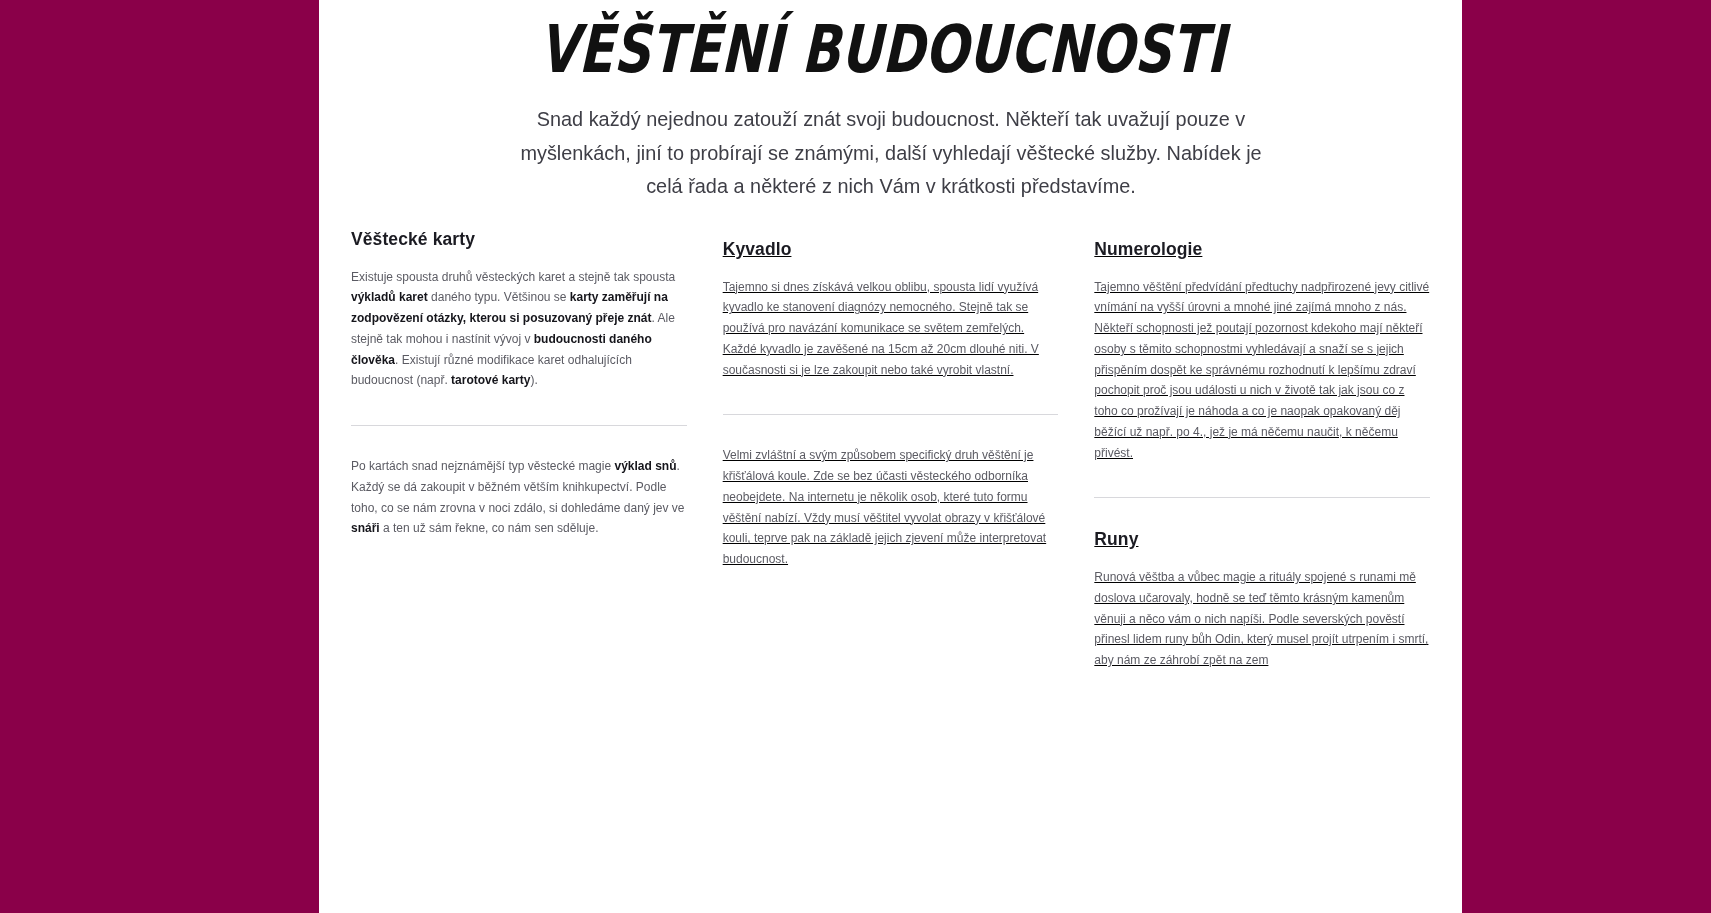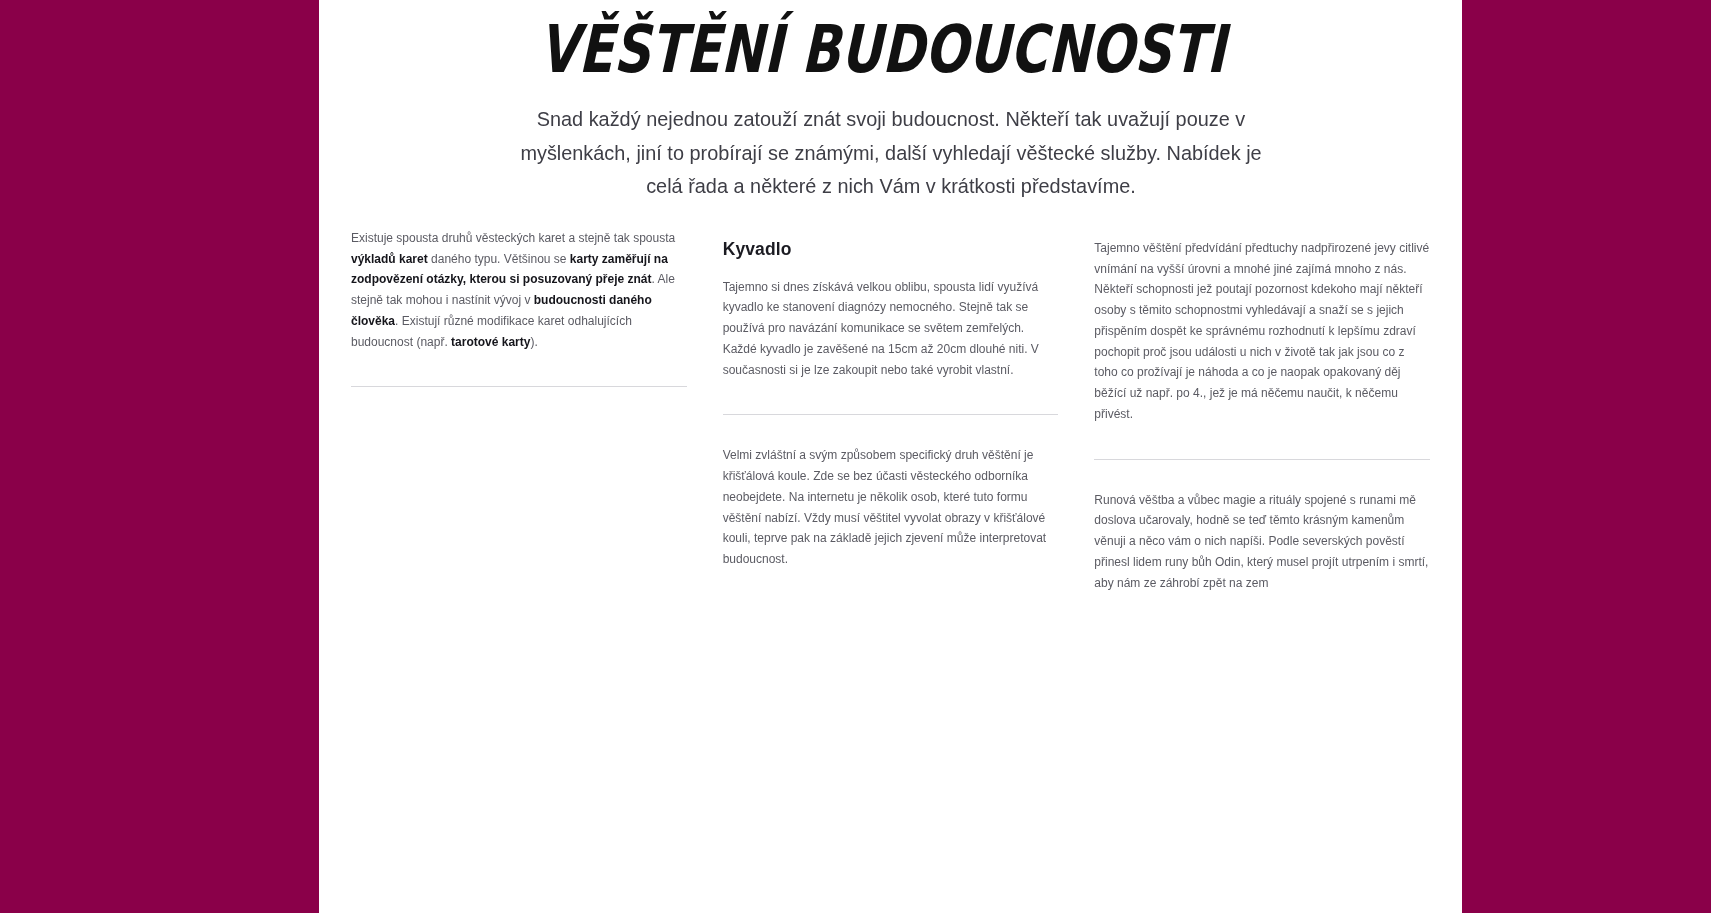--- a/index.html
+++ b/index.html
@@ -74,20 +74,21 @@
     padding: 0 2px;
     align-items: flex-start;
   }
   .column {
     width: 33.333%;
     padding: 0 18px;
   }
   .column.col-2,
   .column.col-3 {
     padding-top: 10px;
+    text-decoration: underline;
   }
 
   .section { }
 
   .section-heading {
     margin: 0 0 16px 0;
     font-size: 17.5px;
     line-height: 1.3;
     font-weight: 700;
     color: #1b1b22;
@@ -122,26 +123,28 @@
 
       <h1 class="site-title">VĚŠTĚNÍ BUDOUCNOSTI</h1>
 
       <p class="intro">Snad každý nejednou zatouží znát svoji budoucnost. Někteří tak uvažují pouze v myšlenkách, jiní to probírají se známými, další vyhledají věštecké služby. Nabídek je celá řada a některé z nich Vám v krátkosti představíme.</p>
 
       <div class="columns">
 
         <div class="column col-1">
 
           <div class="section">
+            <h2 class="section-heading">Věštecké karty</h2>
             <p class="section-body">Existuje spousta druhů věsteckých karet a stejně tak spousta <b>výkladů karet</b> daného typu. Většinou se <b>karty zaměřují na zodpovězení otázky, kterou si posuzovaný přeje znát</b>. Ale stejně tak mohou i nastínit vývoj v <b>budoucnosti daného člověka</b>. Existují různé modifikace karet odhalujících budoucnost (např. <b>tarotové karty</b>).</p>
           </div>
 
           <hr class="divider">
 
           <div class="section">
+            <p class="section-body">Po kartách snad nejznámější typ věstecké magie <b>výklad snů</b>. Každý se dá zakoupit v běžném větším knihkupectví. Podle toho, co se nám zrovna v noci zdálo, si dohledáme daný jev ve <b>snáři</b> a ten už sám řekne, co nám sen sděluje.</p>
           </div>
 
         </div>
 
         <div class="column col-2">
 
           <div class="section">
             <h2 class="section-heading">Kyvadlo</h2>
             <p class="section-body">Tajemno si dnes získává velkou oblibu, spousta lidí využívá kyvadlo ke stanovení diagnózy nemocného. Stejně tak se používá pro navázání komunikace se světem zemřelých. Každé kyvadlo je zavěšené na 15cm až 20cm dlouhé niti. V současnosti si je lze zakoupit nebo také vyrobit vlastní.</p>
           </div>
@@ -150,26 +153,28 @@
 
           <div class="section">
             <p class="section-body">Velmi zvláštní a svým způsobem specifický druh věštění je křišťálová koule. Zde se bez účasti věsteckého odborníka neobejdete. Na internetu je několik osob, které tuto formu věštění nabízí. Vždy musí věštitel vyvolat obrazy v křišťálové kouli, teprve pak na základě jejich zjevení může interpretovat budoucnost.</p>
           </div>
 
         </div>
 
         <div class="column col-3">
 
           <div class="section">
+            <h2 class="section-heading">Numerologie</h2>
             <p class="section-body">Tajemno věštění předvídání předtuchy nadpřirozené jevy citlivé vnímání na vyšší úrovni a mnohé jiné zajímá mnoho z nás. Někteří schopnosti jež poutají pozornost kdekoho mají někteří osoby s těmito schopnostmi vyhledávají a snaží se s jejich přispěním dospět ke správnému rozhodnutí k lepšímu zdraví pochopit proč jsou události u nich v životě tak jak jsou co z toho co prožívají je náhoda a co je naopak opakovaný děj běžící už např. po 4., jež je má něčemu naučit, k něčemu přivést.</p>
           </div>
 
           <hr class="divider">
 
           <div class="section">
+            <h2 class="section-heading">Runy</h2>
             <p class="section-body">Runová věštba a vůbec magie a rituály spojené s runami mě doslova učarovaly, hodně se teď těmto krásným kamenům věnuji a něco vám o nich napíši. Podle severských pověstí přinesl lidem runy bůh Odin, který musel projít utrpením i smrtí, aby nám ze záhrobí zpět na zem</p>
           </div>
 
         </div>
 
       </div>
     </div>
   </div>
 </div>
 

